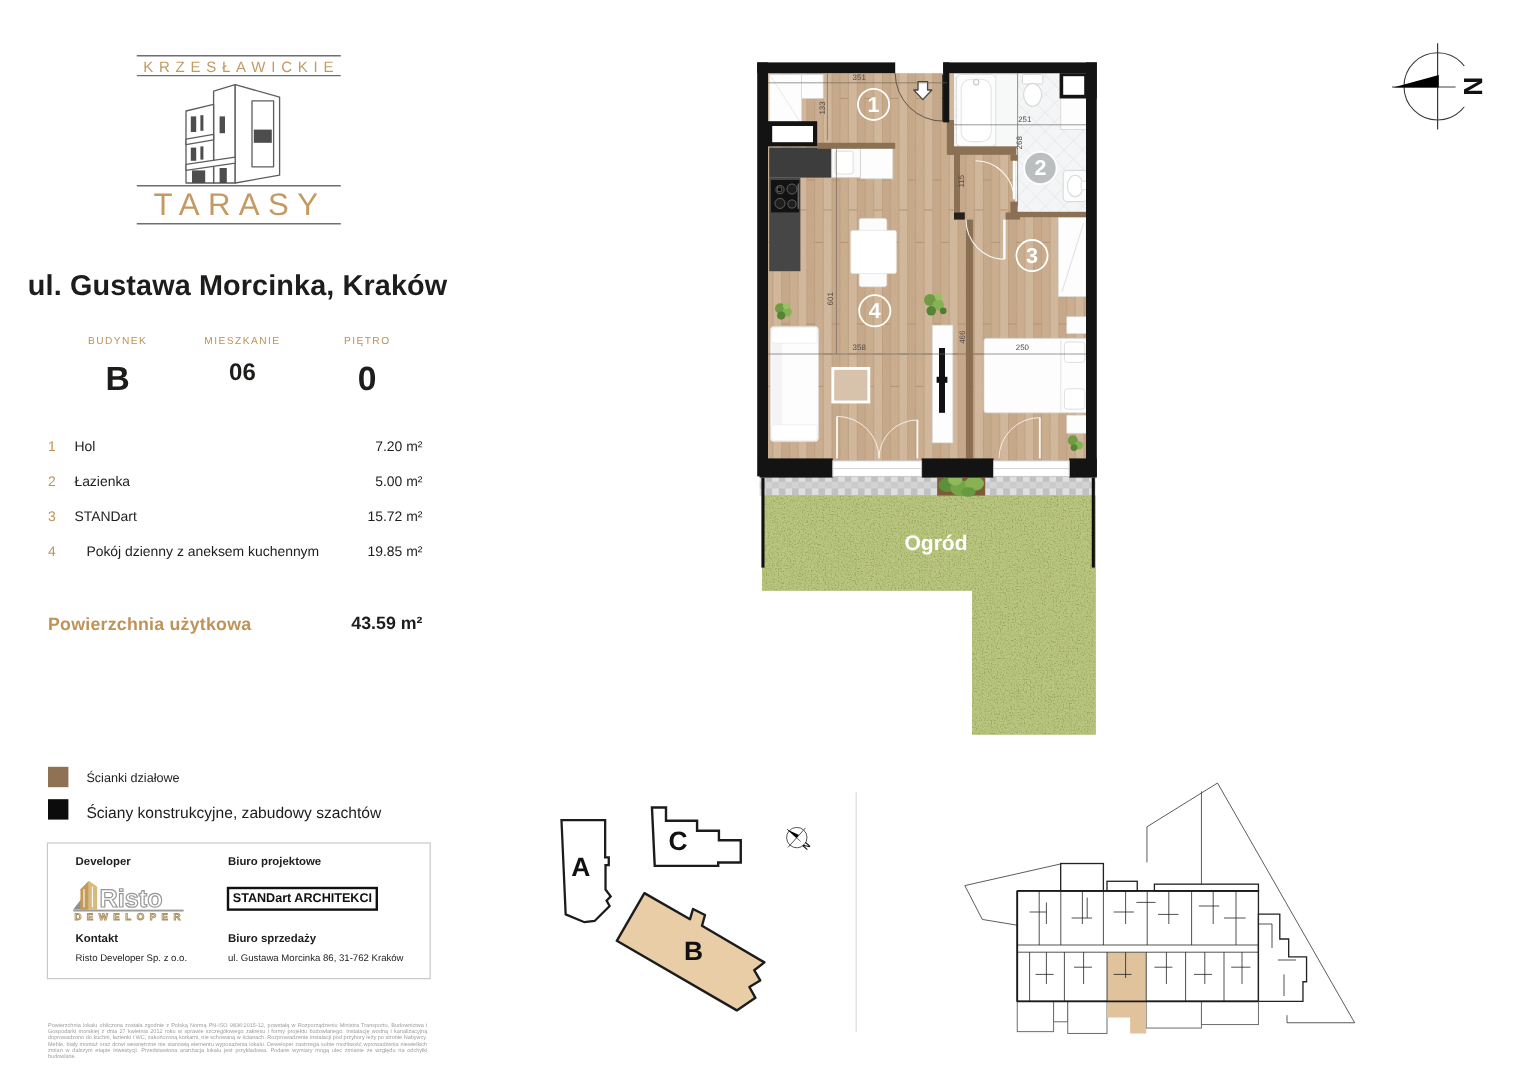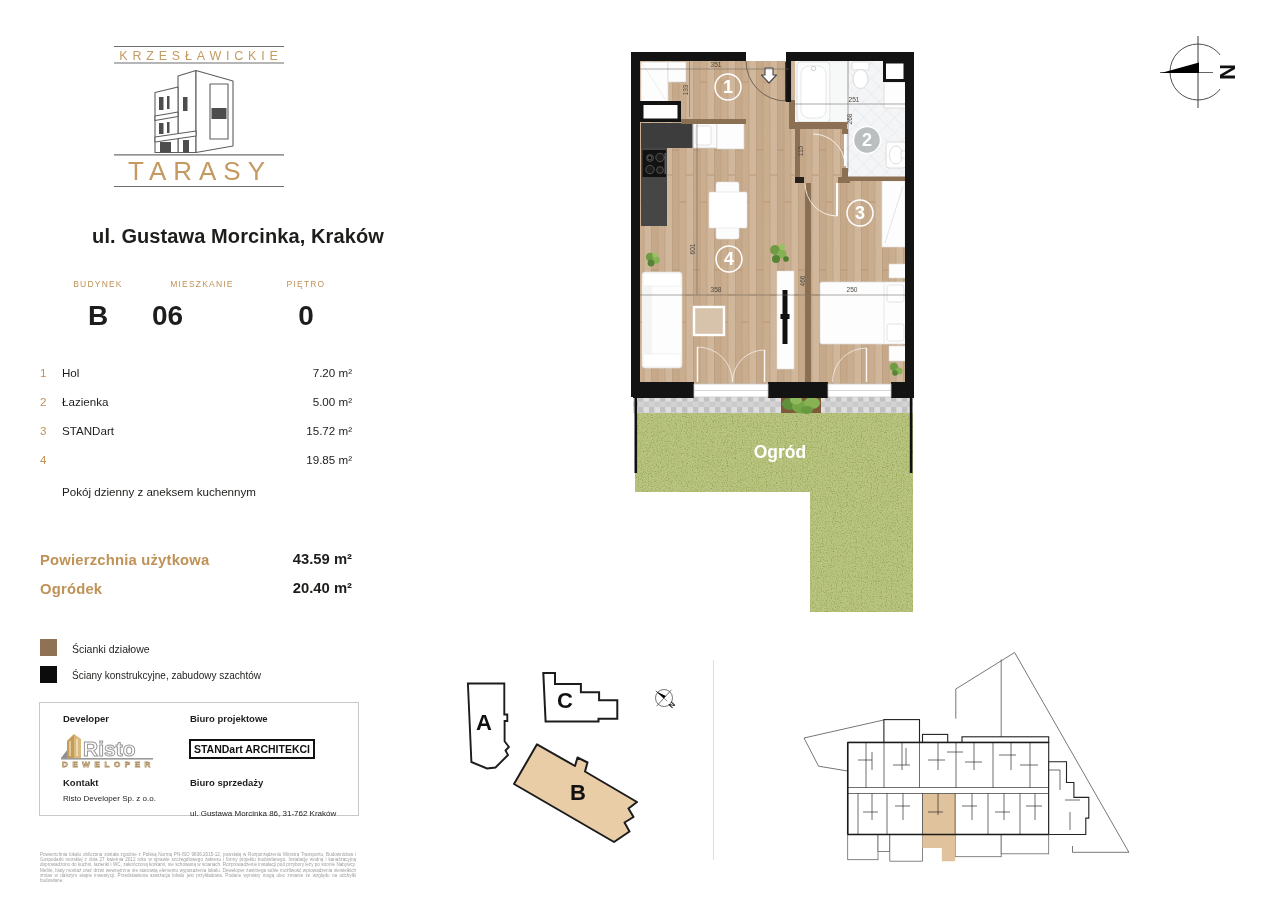--- a/index.html
+++ b/index.html
@@ -40,28 +40,28 @@
   </g>
 
   <line x1="114" y1="154.8" x2="284" y2="154.8" stroke="#6e6e6e" stroke-width="1.2"></line>
 
   <text x="200" y="179.5" font-size="26" letter-spacing="7" fill="#c49a62" text-anchor="middle" font-family="Liberation Sans,sans-serif">TARASY</text>
 
   <line x1="114" y1="186.5" x2="284" y2="186.5" stroke="#6e6e6e" stroke-width="1.2"></line>
 </svg>
 </div>
 
-<div class="abs dark" style="left:0px;top:225px;width:396px;text-align:center;font-size:20px;font-weight:bold;letter-spacing:0.1px;padding-left:40px;">ul. Gustawa Morcinka, Kraków</div>
+<div class="abs dark" style="left:0px;top:225px;width:396px;text-align:center;font-size:24px;font-weight:bold;letter-spacing:0.1px;">ul. Gustawa Morcinka, Kraków</div>
 
 <div class="abs gold" style="left:48px;top:279px;width:100px;text-align:center;font-size:8.5px;letter-spacing:1.2px;">BUDYNEK</div>
 <div class="abs gold" style="left:152px;top:279px;width:100px;text-align:center;font-size:8.5px;letter-spacing:1.2px;">MIESZKANIE</div>
 <div class="abs gold" style="left:256px;top:279px;width:100px;text-align:center;font-size:8.5px;letter-spacing:1.2px;">PIĘTRO</div>
 
 <div class="abs dark" style="left:48px;top:300px;width:100px;text-align:center;font-size:28px;font-weight:bold;">B</div>
-<div class="abs dark" style="left:152px;top:300px;width:100px;text-align:left;font-size:28px;font-weight:bold;">06</div>
+<div class="abs dark" style="left:152px;top:300px;width:100px;text-align:center;font-size:20px;font-weight:bold;">06</div>
 <div class="abs dark" style="left:256px;top:300px;width:100px;text-align:center;font-size:28px;font-weight:bold;">0</div>
 
 <div class="abs" style="left:40px;top:366px;width:312px;font-size:11.6px;color:#1d1d1b;">
 
   <div style="position:relative;height:29px;">
       <span class="gold" style="position:absolute;left:0;">1</span>
       <span style="position:absolute;left:22px;">Hol</span>
       <span style="position:absolute;right:0;">7.20 m²</span>
     </div>
 
@@ -72,35 +72,34 @@
     </div>
 
   <div style="position:relative;height:29px;">
       <span class="gold" style="position:absolute;left:0;">3</span>
       <span style="position:absolute;left:22px;">STANDart</span>
       <span style="position:absolute;right:0;">15.72 m²</span>
     </div>
 
   <div style="position:relative;height:29px;">
       <span class="gold" style="position:absolute;left:0;">4</span>
-      <span style="position:absolute;left:22px;margin-top:32px;">Pokój dzienny z aneksem kuchennym</span>
+      <span style="position:absolute;left:32px;">Pokój dzienny z aneksem kuchennym</span>
       <span style="position:absolute;right:0;">19.85 m²</span>
     </div>
 </div>
 
 <div class="abs" style="left:40px;top:512px;width:312px;">
-  <div style="position:relative;height:29px;margin-top:39px;"><span class="gold" style="font-size:14.8px;font-weight:bold;letter-spacing:0.2px;">Powierzchnia użytkowa</span><span class="dark" style="position:absolute;right:0;top:0;font-size:14.8px;font-weight:bold;">43.59 m²</span></div>
-  <div style="position:relative;height:29px;"><span class="gold" style="font-size:14.8px;font-weight:bold;letter-spacing:0.2px;">Ogródek</span><span class="dark" style="position:absolute;right:0;top:0;font-size:14.8px;font-weight:bold;">20.40 m²</span></div>
+  <div style="position:relative;height:29px;"><span class="gold" style="font-size:14.8px;font-weight:bold;letter-spacing:0.2px;">Powierzchnia użytkowa</span><span class="dark" style="position:absolute;right:0;top:0;font-size:14.8px;font-weight:bold;">43.59 m²</span></div>
 </div>
 
 <div class="abs" style="left:40px;top:639px;width:17px;height:17px;background:#8f7254;"></div>
 <div class="abs dark" style="left:72px;top:643px;font-size:10.5px;text-align:center;">Ścianki działowe</div>
 
 <div class="abs" style="left:40px;top:666px;width:17px;height:17px;background:#0c0c0c;"></div>
-<div class="abs dark" style="left:72px;top:670px;font-size:10px;">Ściany konstrukcyjne, zabudowy szachtów</div>
+<div class="abs dark" style="left:72px;top:670px;font-size:13px;">Ściany konstrukcyjne, zabudowy szachtów</div>
 
 <div class="abs" style="left:39px;top:702px;width:318px;height:112px;border:1px solid #c9c9c9;"></div>
 <div class="abs dark" style="left:63px;top:713px;font-size:9.5px;font-weight:bold;">Developer</div>
 <div class="abs dark" style="left:190px;top:713px;font-size:9.5px;font-weight:bold;">Biuro projektowe</div>
 
 <div class="abs" style="left:58px;top:730px;width:102px;height:38px;">
 <svg width="102" height="38" viewBox="0 0 102 38" xmlns="http://www.w3.org/2000/svg">
   <g>
     <polygon points="3,28 13,15 15,28" fill="#8f8f8f"></polygon>
     <polygon points="9,28 9,11 16,4 16,28" fill="#c49b57"></polygon>
@@ -111,21 +110,21 @@
   </g>
   <text x="25" y="26" font-size="21" font-weight="bold" fill="#fff" stroke="#969696" stroke-width="1" font-family="Liberation Sans,sans-serif">Risto</text>
   <text x="4" y="37" font-size="8" font-weight="bold" letter-spacing="4.6" fill="#fff" stroke="#b09264" stroke-width="0.8" font-family="Liberation Sans,sans-serif">DEWELOPER</text>
 </svg>
 </div>
 
 <div class="abs" style="left:189px;top:739px;width:122px;height:16px;border:2px solid #111;text-align:center;font-size:10.5px;font-weight:bold;color:#111;line-height:16px;white-space:nowrap;">STANDart ARCHITEKCI</div>
 <div class="abs dark" style="left:63px;top:777px;font-size:9.5px;font-weight:bold;text-align:center;">Kontakt</div>
 <div class="abs dark" style="left:63px;top:794px;font-size:8px;">Risto Developer Sp. z o.o.</div>
 <div class="abs dark" style="left:190px;top:777px;font-size:9.5px;font-weight:bold;">Biuro sprzedaży</div>
-<div class="abs dark" style="left:190px;top:794px;font-size:8px;white-space:nowrap;margin-top:15px;">ul. Gustawa Morcinka 86, 31-762 Kraków</div>
+<div class="abs dark" style="left:190px;top:794px;font-size:8px;white-space:nowrap;">ul. Gustawa Morcinka 86, 31-762 Kraków</div>
 
 <div class="abs" style="left:40px;top:852px;width:316px;font-size:4.6px;line-height:5.2px;color:#9d9d9d;text-align:justify;">Powierzchnia lokalu obliczona została zgodnie z Polską Normą PN-ISO 9836:2015-12, powstałą w Rozporządzeniu Ministra Transportu, Budownictwa i Gospodarki morskiej z dnia 27 kwietnia 2012 roku w sprawie szczegółowego zakresu i formy projektu budowlanego. Instalację wodną i kanalizacyjną doprowadzono do kuchni, łazienki i WC, zakończoną korkami, nie schowaną w ścianach. Rozprowadzenie instalacji pod przybory leży po stronie Nabywcy. Meble, biały montaż oraz drzwi wewnętrzne nie stanowią elementu wyposażenia lokalu. Deweloper zastrzega sobie możliwość wprowadzenia niewielkich zmian w dalszym etapie inwestycji. Przedstawiona aranżacja lokalu jest przykładowa. Podane wymiary mogą ulec zmianie ze względu na odchyłki budowlane.</div>
 
 <div class="abs" style="left:600px;top:45px;width:340px;height:570px;">
 <svg width="340" height="570" viewBox="600 45 340 570" xmlns="http://www.w3.org/2000/svg">
   <defs>
     <pattern id="wd" width="21" height="120" patternUnits="userSpaceOnUse">
       <rect width="21" height="120" fill="#cbae90"></rect>
       <rect x="0" width="7" height="120" fill="#c6a98a"></rect>
       <rect x="14" width="7" height="120" fill="#d2b89c"></rect>

